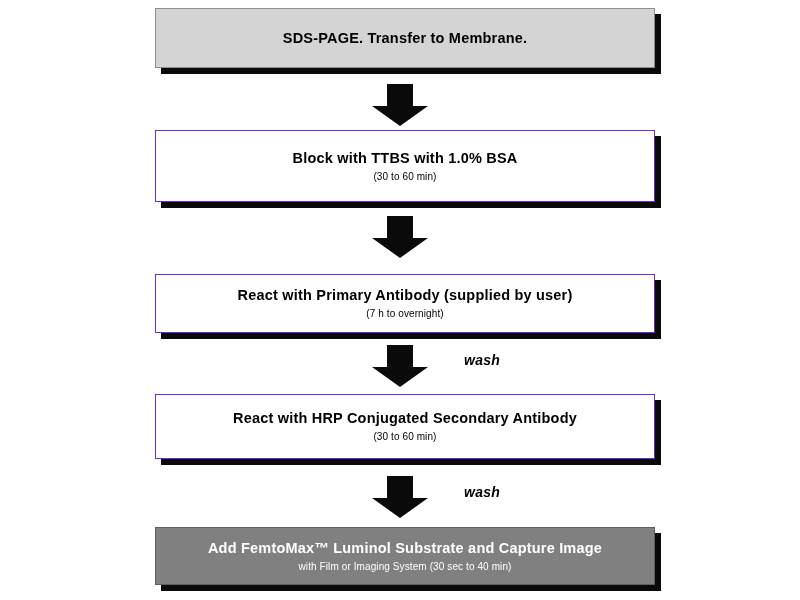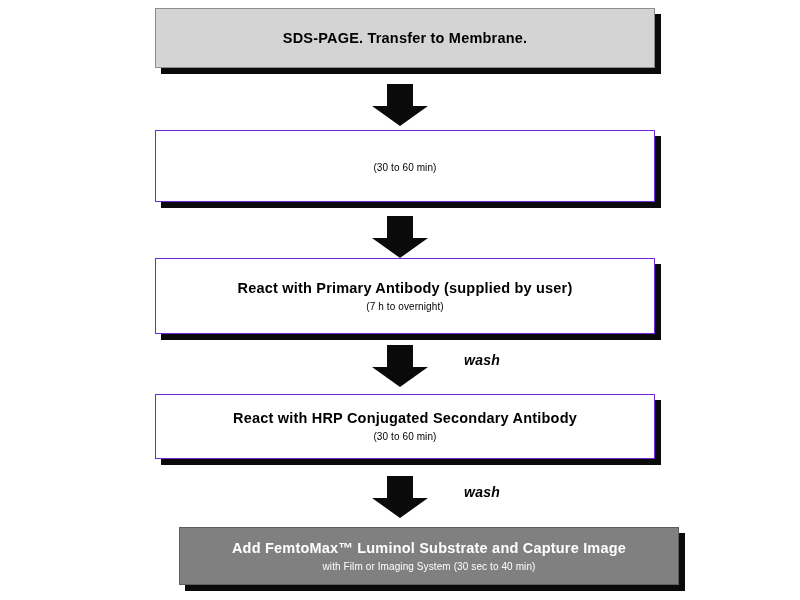--- a/index.html
+++ b/index.html
@@ -37,21 +37,20 @@
     color: #000000;
   }
   .step-box.shaded-light {
     background: #d4d4d4;
     border-color: #8d8d8d;
   }
   .step-box.shaded-dark {
     background: #808080;
     border-color: #5e5e5e;
     color: #ffffff;
-    margin-left: 24px;
   }
 
   .step-line-main {
     font-size: 14.5px;
     font-weight: bold;
     letter-spacing: 0.2px;
     line-height: 1.25;
     white-space: nowrap;
   }
   .step-line-sub {
@@ -59,21 +58,21 @@
     font-weight: normal;
     letter-spacing: 0.1px;
     line-height: 1.25;
     margin-top: 4px;
     white-space: nowrap;
   }
 
   
   #box-sdspage   { top: 8px;   height: 60px; }
   #box-block     { top: 130px; height: 72px; }
-  #box-primary   { top: 258px; height: 76px; }
+  #box-primary   { top: 274px; height: 59px; }
   #box-secondary { top: 394px; height: 65px; }
   #box-detect    { top: 527px; height: 58px; }
 
   
   .arrow {
     position: absolute;
     left: 372px;
     width: 56px;
   }
   .arrow .stem {
@@ -119,20 +118,21 @@
   <div class="step-box shaded-light" id="box-sdspage">
     <div class="step-line-main">SDS-PAGE.  Transfer to Membrane.</div>
   </div>
 
   <div class="arrow" id="arrow-1">
     <div class="stem"></div>
     <div class="head"></div>
   </div>
 
   <div class="step-box" id="box-block">
+    <div class="step-line-main">Block with TTBS with 1.0% BSA</div>
     <div class="step-line-sub">(30 to 60 min)</div>
   </div>
 
   <div class="arrow" id="arrow-2">
     <div class="stem"></div>
     <div class="head"></div>
   </div>
 
   <div class="step-box" id="box-primary">
     <div class="step-line-main">React with Primary Antibody (supplied by user)</div>

